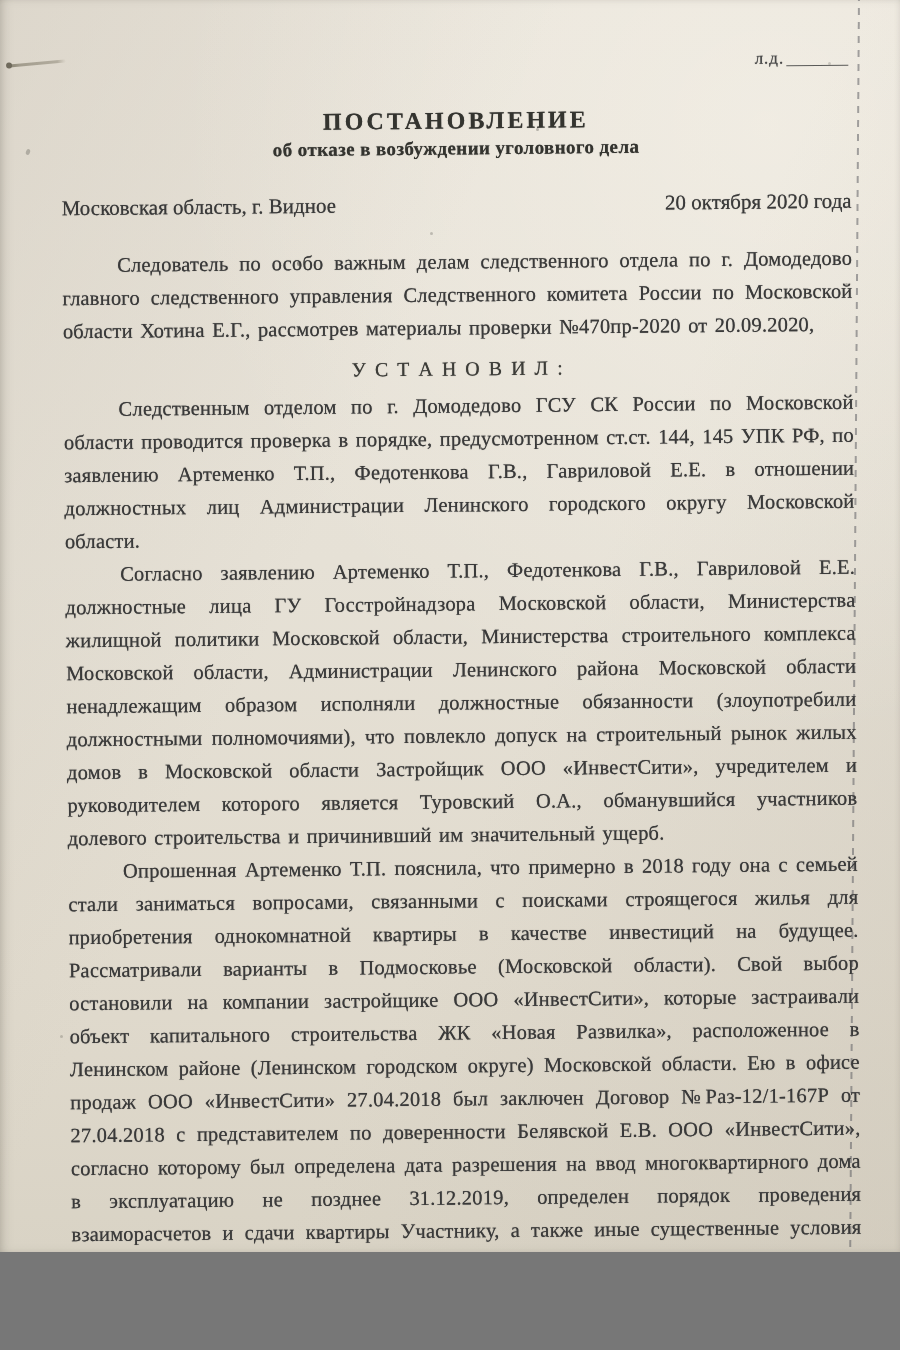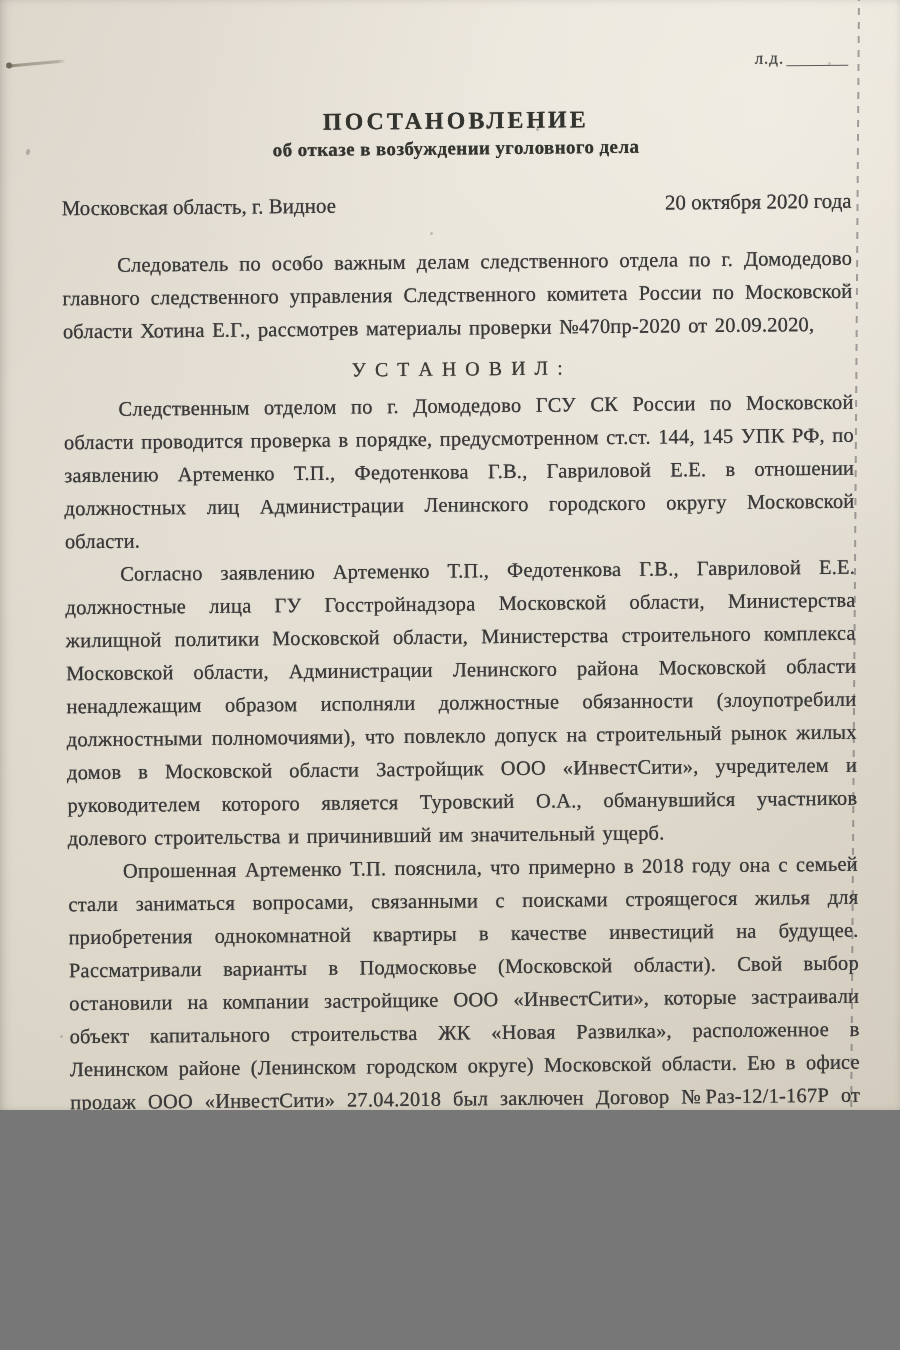--- a/index.html
+++ b/index.html
@@ -1,18 +1,18 @@
 <!DOCTYPE html>
 <html lang="ru"><head>
 <meta charset="utf-8">
 <style>
   html,body{margin:0;padding:0;background:#777;}
   .page{
     position:relative;
-    width:900px;height:1110px;
+    width:900px;height:1252px;
     margin:0 auto;
     overflow:hidden;
     background:
       radial-gradient(120% 90% at 85% 10%, rgba(255,252,244,0.35), rgba(255,255,255,0) 55%),
       linear-gradient(115deg, rgba(206,199,186,0.45), rgba(206,199,186,0) 38%),
       linear-gradient(295deg, rgba(201,194,180,0.40), rgba(201,194,180,0) 42%),
       linear-gradient(180deg, #e9e4da 0%, #e6e1d6 45%, #e0dacd 78%, #d9d3c5 100%);
     box-shadow: inset 6px 0 14px -8px rgba(90,85,75,0.55), inset -3px 0 10px -7px rgba(90,85,75,0.4);
     font-family:"Liberation Serif","DejaVu Serif",serif;
     color:#3a3a3a;

